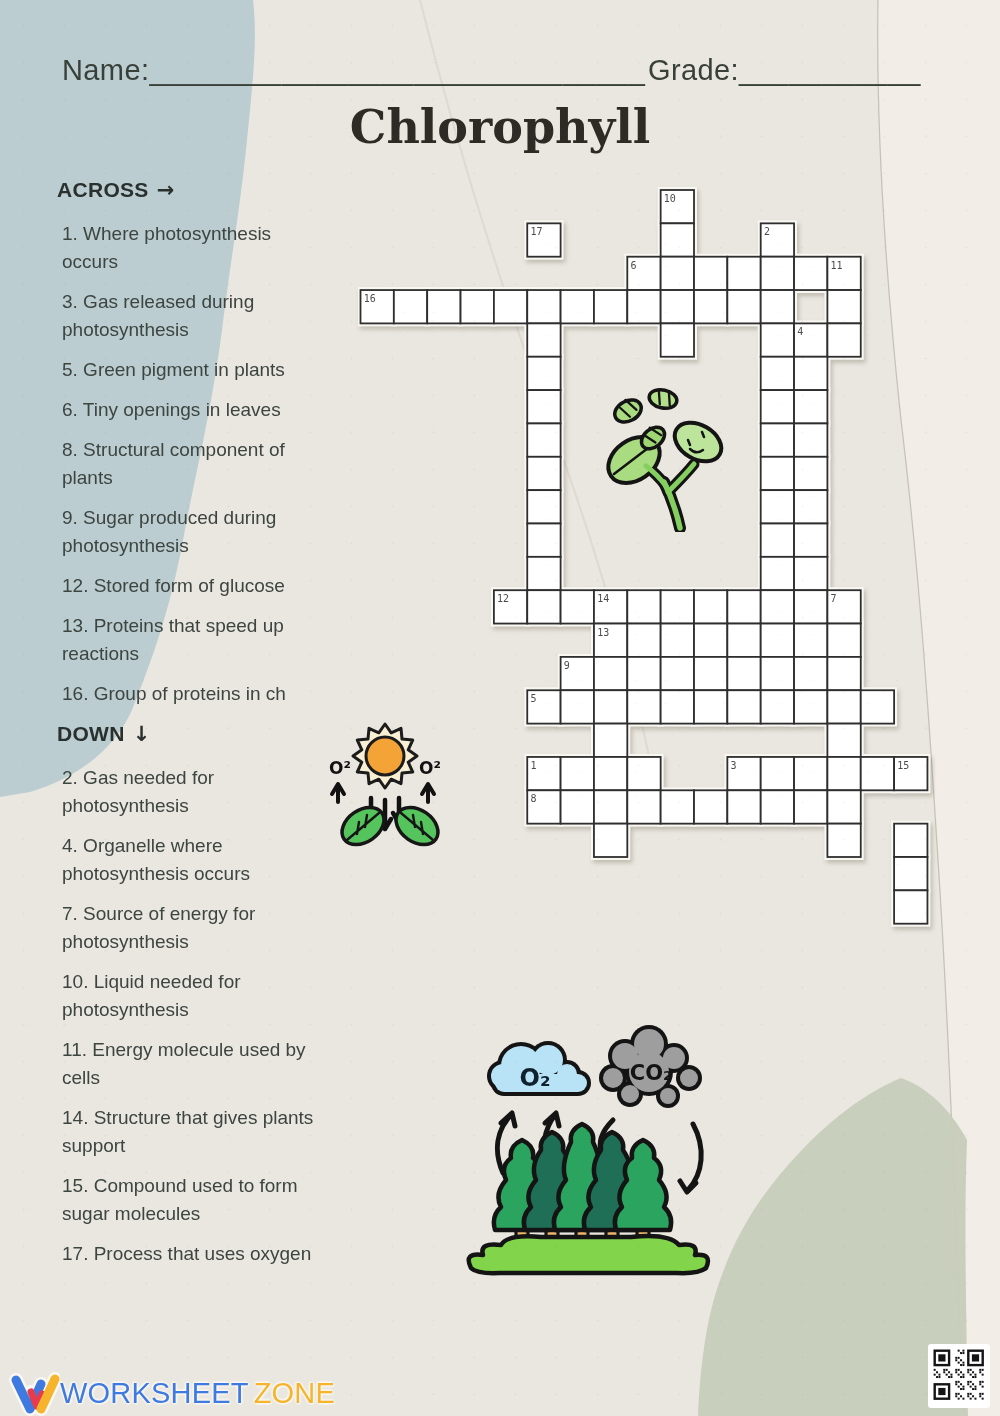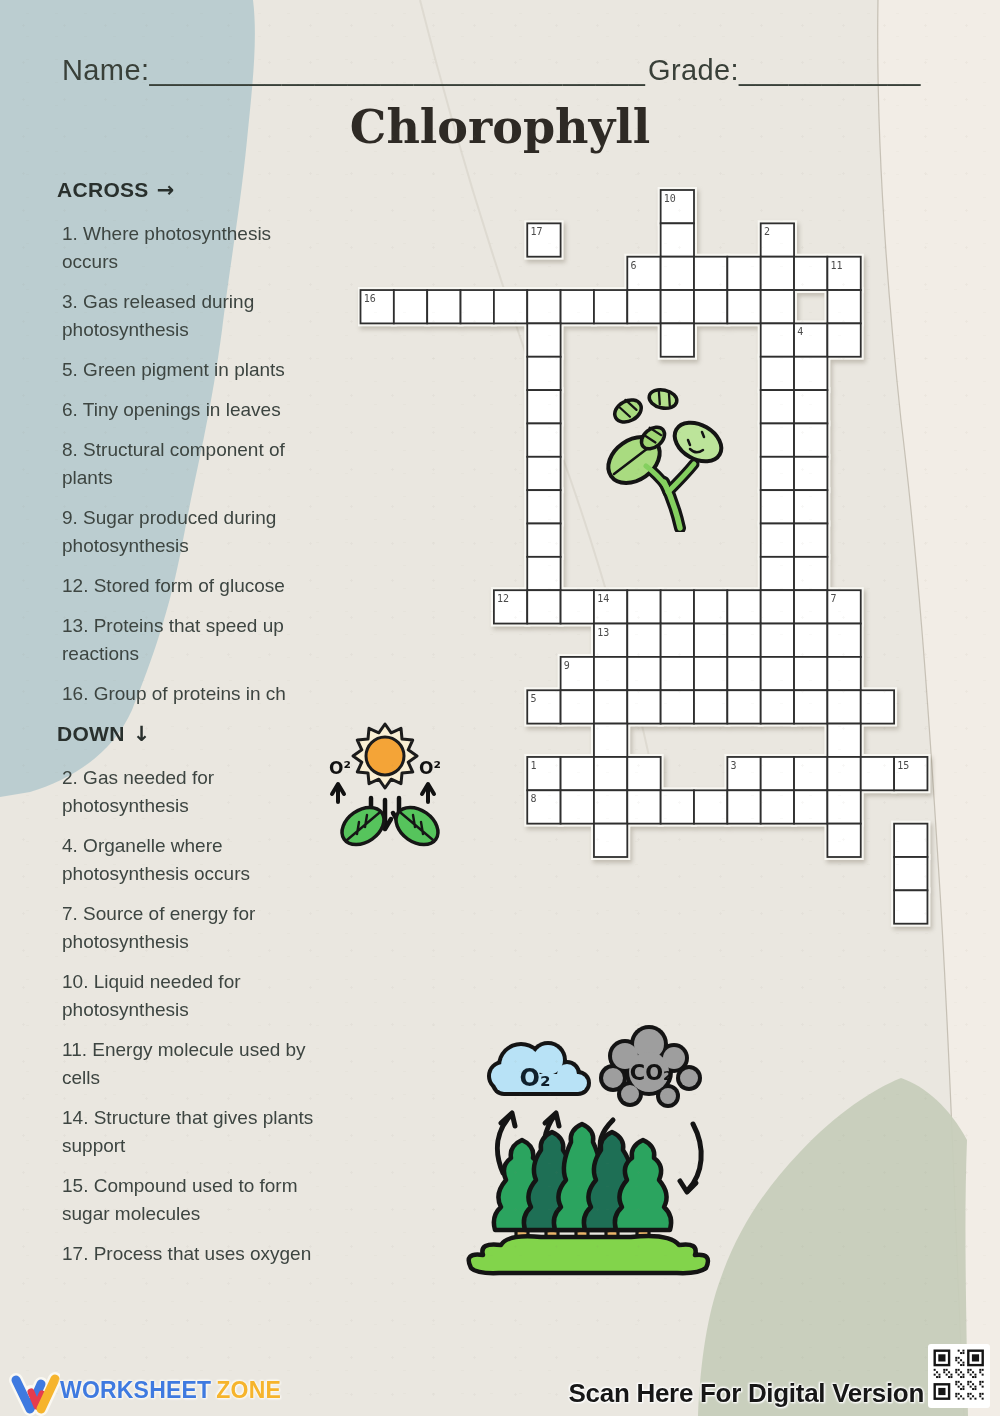--- a/index.html
+++ b/index.html
@@ -22,21 +22,21 @@
          color:#3d4541;font-size:19px;line-height:28px;}
   .clue-heading{font-weight:bold;font-size:21px;color:#29302d;margin:0 0 16px 0;letter-spacing:.3px;}
   .clue-heading .arrow{font-family:"DejaVu Sans",sans-serif;margin-left:8px;}
   .heading-down{margin-top:8px;}
   .clue{margin:0 0 12px 0;padding-left:5px;}
   
   #grid-wrap{position:absolute;left:358px;top:187px;z-index:1;
              filter:drop-shadow(2px 3px 2px rgba(110,100,80,.32));}
   .illus{position:absolute;z-index:2;}
   
-  .brand{position:absolute;left:60px;top:1377px;z-index:4;font-weight:bold;font-size:23px;
+  .brand{position:absolute;left:60px;top:1377px;z-index:4;font-weight:normal;font-size:29px;
          letter-spacing:.2px;white-space:nowrap;
          text-shadow:0 0 3px #fbf9f3,0 0 3px #fbf9f3,1px 1px 2px #fbf9f3,-1px -1px 2px #fbf9f3;}
   #brand-mark{position:absolute;left:8px;top:1371px;z-index:4;}
   .scan{position:absolute;left:558px;top:1378px;width:366px;text-align:right;z-index:4;
         font-size:26px;font-weight:bold;letter-spacing:-.3px;color:#171717;white-space:nowrap;
         text-shadow:0 0 3px #ffffff,0 0 3px #ffffff,1px 1px 2px #ffffff,-1px -1px 2px #ffffff;}
   #qr{position:absolute;left:928px;top:1344px;z-index:4;}
 </style>
 </head>
 <body>
@@ -452,21 +452,20 @@
         <path d="M33,38 L47,8"></path>
     </g>
     <path d="M8,9 L22,38 L33,13" fill="none" stroke-width="9" stroke-linecap="round" stroke-linejoin="round" stroke="#3f7ae0"></path>
     <path d="M23,21 L29,35 L34,23" fill="none" stroke-width="7" stroke-linecap="round" stroke-linejoin="round" stroke="#e63c4e"></path>
     <path d="M33,38 L47,8" fill="none" stroke-width="9" stroke-linecap="round" stroke="#f6b42c"></path>
   </svg>
   <div class="brand">
     <span id="brand-first" style="color: rgb(63, 122, 224);">WORKSHEET</span><span id="brand-second" style="margin-left: 5px; color: rgb(246, 180, 44);">ZONE</span>
   </div>
 
-  <div class="scan">Scan Here For Digital Version</div>
 
   <svg id="qr" width="62" height="64" viewBox="0 0 62 64">
     <rect x="0" y="0" width="62" height="64" rx="3" fill="#ffffff"></rect>
     <g id="qr-pattern" fill="#141414">
         <rect x="5.5" y="5.5" width="16.8" height="16.8" fill="#141414"></rect>
         <rect x="7.9" y="7.9" width="12" height="12" fill="#ffffff"></rect>
         <rect x="10.3" y="10.3" width="7.199999999999999" height="7.199999999999999" fill="#141414"></rect>
         <rect x="39.1" y="5.5" width="16.8" height="16.8" fill="#141414"></rect>
         <rect x="41.5" y="7.9" width="12" height="12" fill="#ffffff"></rect>
         <rect x="43.9" y="10.3" width="7.199999999999999" height="7.199999999999999" fill="#141414"></rect>

